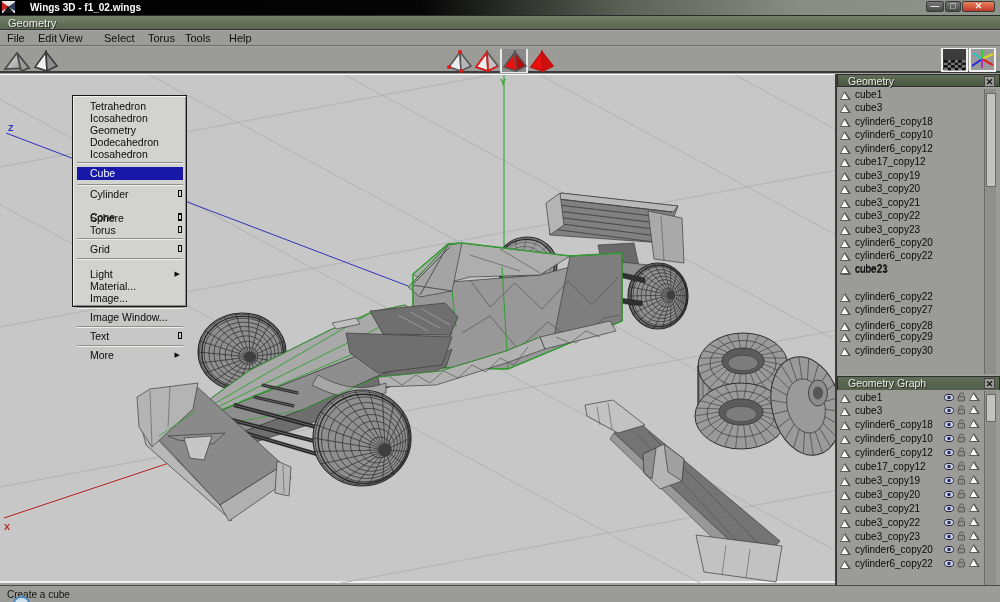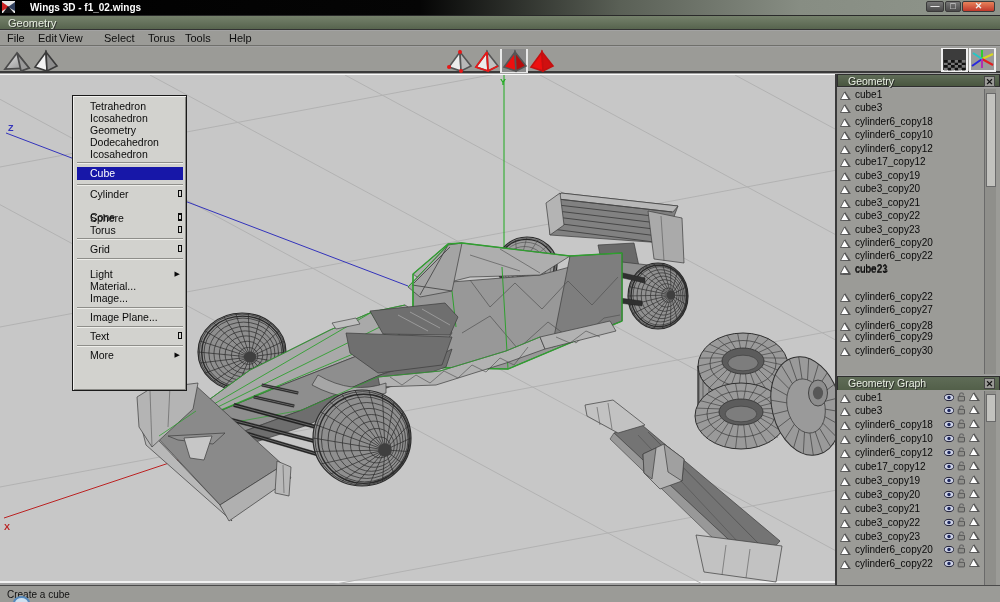--- a/index.html
+++ b/index.html
@@ -28,21 +28,21 @@
   border:1px solid #2e2e2e; }
 .ptitle span { position:absolute; left:10px; top:0px; color:#e8eee2; font-size:10.5px; text-shadow:1px 1px 0 #2a2a2a; }
 .pclose { position:absolute; left:146px; top:1px; width:11px; height:11px; background:#9b9b97; border:1px solid #444;
   color:#111; font-size:9px; font-weight:bold; text-align:center; line-height:10px; }
 .prow { position:absolute; left:3px; height:13px; font-size:10px; color:#0a0a0a; white-space:nowrap; }
 .prow svg { vertical-align:-1px; margin-right:4px; }
 .prow span { vertical-align:2px; }
 .prow .ric { position:absolute; top:0 }
 .vscroll { position:absolute; width:12px; background:#8f8f8b; border-left:1px solid #6a6a6a; }
 .vthumb { position:absolute; left:1px; width:10px; background:#c2c2be; border:1px solid #6a6a6a; }
-#popup { position:absolute; left:72px; top:95px; width:115px; height:296px; background:#d2d2ce;
+#popup { position:absolute; left:72px; top:95px; width:115px; height:212px; background:#d2d2ce;
   border:1px solid #1a1a1a; box-shadow:inset 1px 1px 0 #f0f0ee, inset -1px -1px 0 #8a8a86; }
 .mitem { position:absolute; left:2px; width:110px; padding-left:15px; font-size:10.5px; color:#0a0a0a; }
 .msel { position:absolute; left:4px; width:106px; padding-left:13px; font-size:10.5px; color:#fff; background:#1717a8; }
 .msep { position:absolute; left:4px; width:106px; height:2px; border-top:1px solid #8e8e8a; border-bottom:1px solid #eeeeea; }
 .mbox { position:absolute; right:3px; top:2px; width:4px; height:7px; border:1px solid #0a0a0a; }
 .marr { position:absolute; right:5px; top:0; font-size:7px; color:#0a0a0a; }
 </style></head>
 <body>
 <div id="root">
   <div id="titlebar">
@@ -782,18 +782,18 @@
 <div class="mitem" style="top:115px;height:12px;line-height:12px">Cone<span class="mbox"></span></div>
 <div class="mitem" style="top:116px;height:12px;line-height:12px">Sphere<span class="mbox"></span></div>
 <div class="mitem" style="top:128px;height:12px;line-height:12px">Torus<span class="mbox"></span></div>
 <div class="msep" style="top:142px"></div>
 <div class="mitem" style="top:147px;height:12px;line-height:12px">Grid<span class="mbox"></span></div>
 <div class="msep" style="top:162px"></div>
 <div class="mitem" style="top:172px;height:12px;line-height:12px">Light<span class="marr">▶</span></div>
 <div class="mitem" style="top:184px;height:12px;line-height:12px">Material...</div>
 <div class="mitem" style="top:196px;height:12px;line-height:12px">Image...</div>
 <div class="msep" style="top:211px"></div>
-<div class="mitem" style="top:215px;height:12px;line-height:12px">Image Plane...</div>
+<div class="mitem" style="top:215px;height:12px;line-height:12px">Image Window...</div>
 <div class="msep" style="top:230px"></div>
 <div class="mitem" style="top:234px;height:12px;line-height:12px">Text<span class="mbox"></span></div>
 <div class="msep" style="top:249px"></div>
 <div class="mitem" style="top:253px;height:12px;line-height:12px">More<span class="marr">▶</span></div>
     </div>
 </div>
 </body></html>

